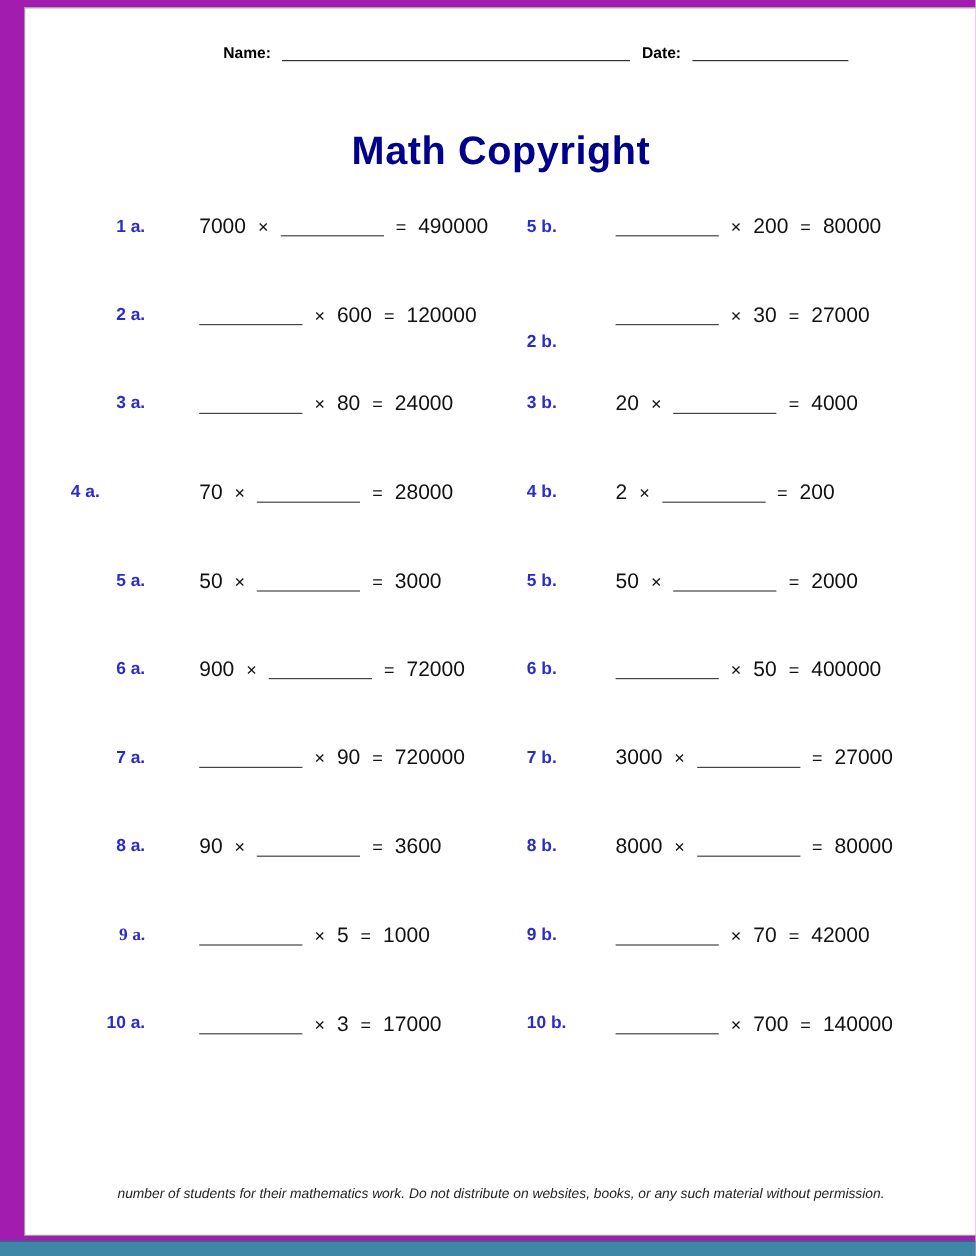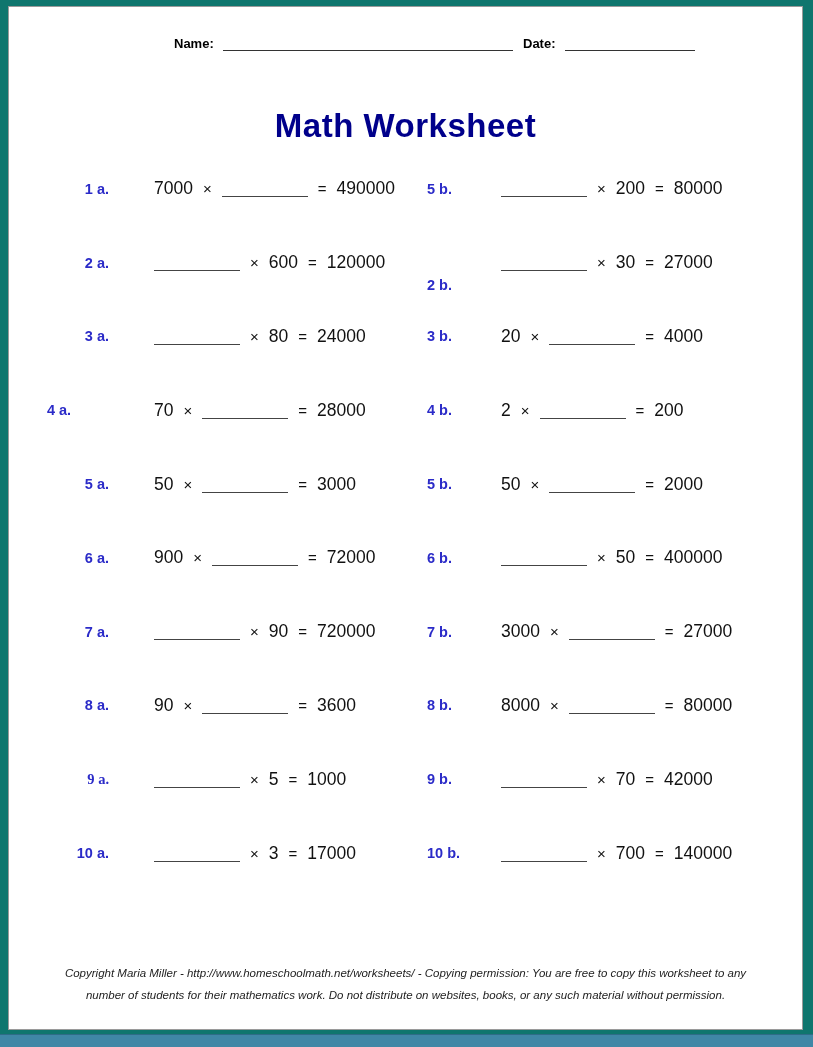--- a/index.html
+++ b/index.html
@@ -5,22 +5,22 @@
   html,body{margin:0;padding:0;}
   body{
     width:813px;height:1047px;
     background:#bdbdbd;
     font-family:"Liberation Sans", sans-serif;
     position:relative;
     overflow:hidden;
   }
   .frame{
     position:absolute;inset:0;
-    background:#0f766e;
-    padding:6px 8px 0 8px;
+    background:#a21caf;
+    padding:6px 8px 0 20px;
     box-sizing:border-box;
   }
   .page{
     background:#ffffff;
     border:1px solid #9a9a9a;
     width:795px;
     height:1024px;
     box-sizing:border-box;
     position:relative;
   }
@@ -106,21 +106,21 @@
 <div class="frame">
   <div class="page">
 
     <div class="topline">
       <span class="lbl">Name:</span>
       <span class="fill-line name-line"></span>
       <span class="lbl">Date:</span>
       <span class="fill-line date-line"></span>
     </div>
 
-    <h1 class="title" style="color: rgb(0, 0, 139);">Math Worksheet</h1>
+    <h1 class="title" style="color: rgb(0, 0, 139);">Math Copyright</h1>
 
     <div id="problems">
         <div class="plabel a" style="color: rgb(43, 43, 200);">1 a.</div>
         <div class="pexpr a">
           <span class="tok">7000</span>
           <span class="tok op">×</span>
           <span class="blank"></span>
           <span class="tok op">=</span>
           <span class="tok">490000</span>
         </div>
@@ -272,19 +272,18 @@
         <div class="pexpr b">
           <span class="blank"></span>
           <span class="tok op">×</span>
           <span class="tok">700</span>
           <span class="tok op">=</span>
           <span class="tok">140000</span>
         </div>
       </div>
 
     <div class="footer">
-      <div>Copyright Maria Miller - http://www.homeschoolmath.net/worksheets/ - Copying permission: You are free to copy this worksheet to any</div>
       <div>number of students for their mathematics work. Do not distribute on websites, books, or any such material without permission.</div>
     </div>
 
   </div>
   <div class="bottom-strip"></div>
 </div>
 
 </body></html>

